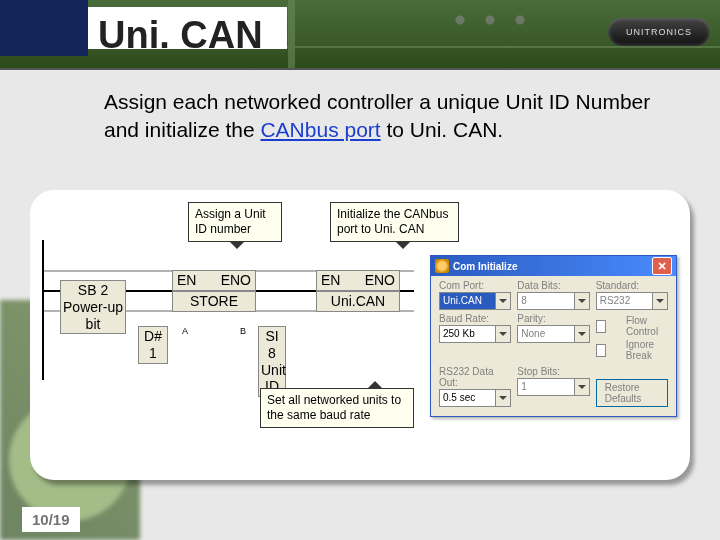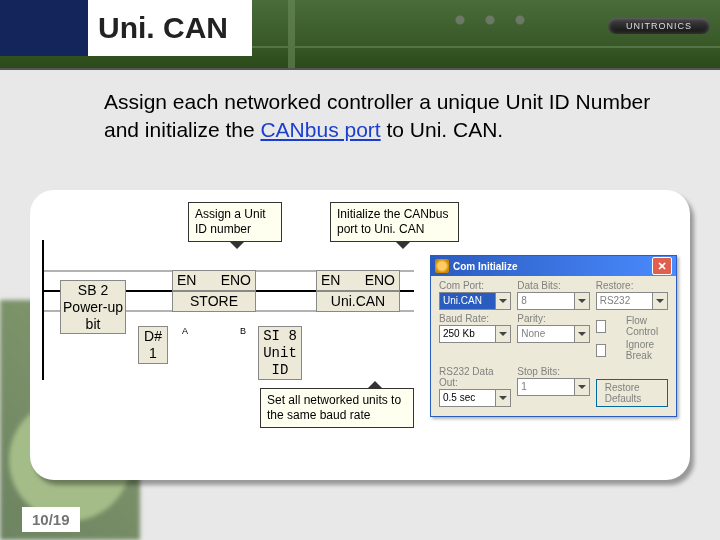--- a/index.html
+++ b/index.html
@@ -37,32 +37,32 @@
     align-items: center;
     z-index: 2;
   }
   .title-accent {
     width: 88px;
     height: 56px;
     background: #13255a;
   }
   .title-text {
     background: #fff;
-    height: 56px;
+    height: 42px;
     line-height: 56px;
     padding: 0 24px 0 10px;
-    font-size: 30px;
+    font-size: 38px;
     font-weight: bold;
     color: #222;
     font-family: "Trebuchet MS", Arial, sans-serif;
   }
   .brand {
     position: absolute;
     top: 18px; right: 10px;
-    width: 102px; height: 16px;
+    width: 102px; height: 28px;
     border-radius: 14px;
     background: linear-gradient(to bottom, #444, #111);
     color: #ddd;
     font-size: 9px;
     letter-spacing: 1px;
     display: flex;
     align-items: center;
     justify-content: center;
     z-index: 2;
     box-shadow: inset 0 0 4px rgba(255,255,255,0.3);
@@ -267,21 +267,21 @@
     <div style="position:absolute; top:30px; left:130px; width:84px;">
       <div class="block" style="position:relative; width:84px; display:flex; justify-content:space-between; padding:1px 4px;">
         <span>EN</span>
         <span>ENO</span>
       </div>
       <div class="block" style="position:relative; width:84px; text-align:center;">STORE</div>
     </div>
     <div class="block" style="top:86px; left:96px; width:30px;">D# 1</div>
     <div style="position:absolute; top:86px; left:140px; font-size:9px;">A</div>
     <div style="position:absolute; top:86px; left:198px; font-size:9px;">B</div>
-    <div class="block" style="top:86px; left:216px; width:44px; white-space:pre-line;font-family:Liberation Mono, monospace;">SI 8
+    <div class="block" style="top:86px; left:216px; width:28px; white-space:pre-line;">SI 8
 Unit ID</div>
 
     <div style="position:absolute; top:30px; left:274px; width:84px;">
       <div class="block" style="position:relative; width:84px; display:flex; justify-content:space-between; padding:1px 4px;">
         <span>EN</span>
         <span>ENO</span>
       </div>
       <div class="block" style="position:relative; width:84px; text-align:center;">Uni.CAN</div>
     </div>
   </div>
@@ -298,21 +298,21 @@
       <div class="dlg-row">
         <div class="dlg-col">
           <div class="dlg-lbl">Com Port:</div>
           <div class="dlg-field sel"><span>Uni.CAN</span><span class="dd"></span></div>
         </div>
         <div class="dlg-col">
           <div class="dlg-lbl">Data Bits:</div>
           <div class="dlg-field dis"><span>8</span><span class="dd"></span></div>
         </div>
         <div class="dlg-col">
-          <div class="dlg-lbl">Restore:</div>
+          <div class="dlg-lbl">Standard:</div>
           <div class="dlg-field dis"><span>RS232</span><span class="dd"></span></div>
         </div>
       </div>
       <div class="dlg-row">
         <div class="dlg-col">
           <div class="dlg-lbl">Baud Rate:</div>
           <div class="dlg-field"><span>250 Kb</span><span class="dd"></span></div>
         </div>
         <div class="dlg-col">
           <div class="dlg-lbl">Parity:</div>

